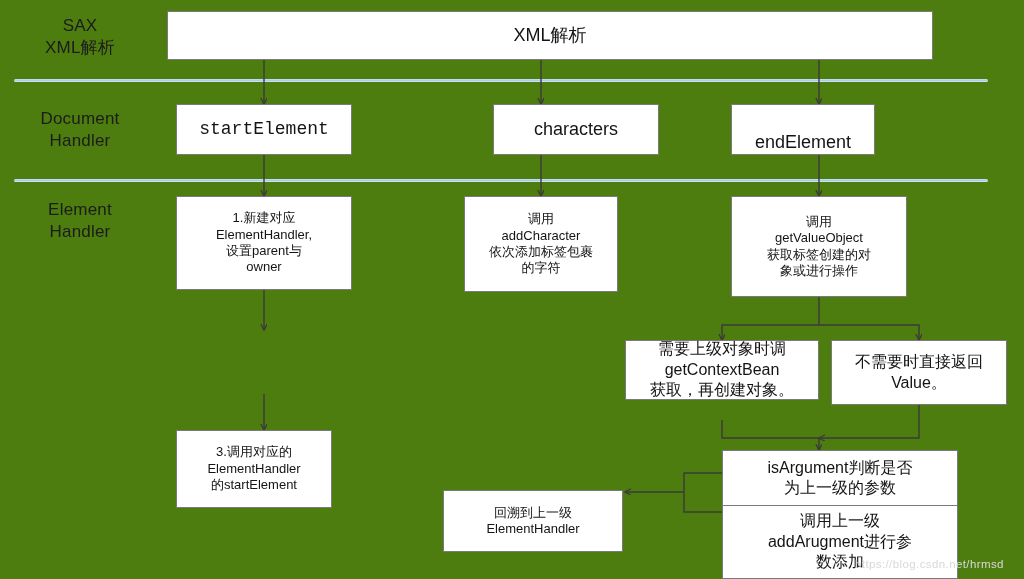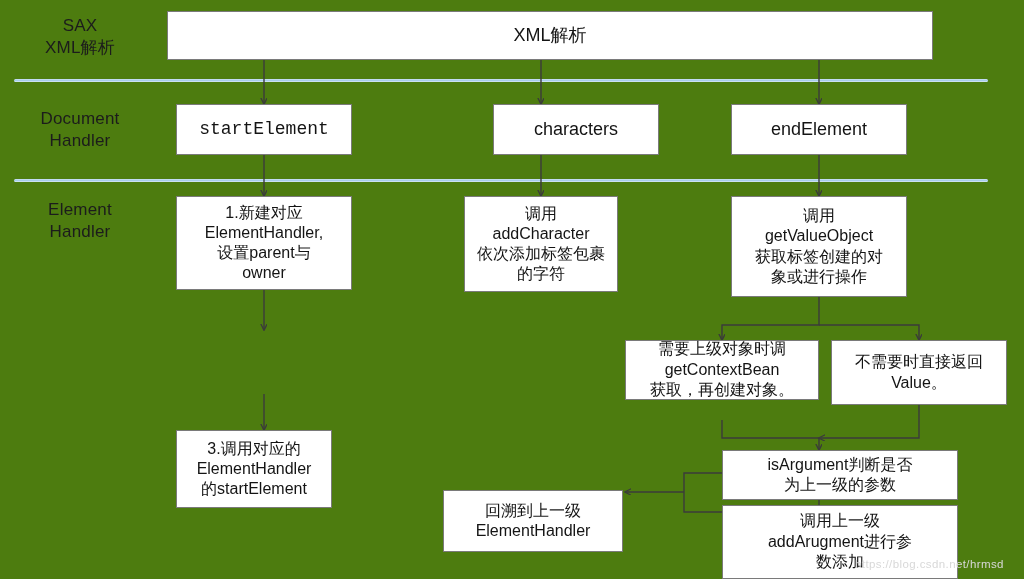--- a/index.html
+++ b/index.html
@@ -40,21 +40,21 @@
     background:#ffffff;
     display:flex;
     align-items:center;
     justify-content:center;
     text-align:center;
     white-space:pre-line;
     color:#141414;
     z-index:3;
   }
   .node.lg{ font-size:18px; line-height:1.30; }
-  .node.sm{ font-size:16px; line-height:1.26; }
+  .node.sm{ font-size:13px; line-height:1.26; }
   .node.wide-txt{ font-size:16px; line-height:1.28; }
   .node .txt{ display:block; padding:0 4px; }
 
   
   #wires{
     position:absolute;
     left:0; top:0;
     width:1024px; height:579px;
     z-index:2;
     pointer-events:none;
@@ -127,21 +127,21 @@
   <div class="node lg" style="left:167px;top:11px;width:766px;height:49px;">
     <span class="txt">XML解析</span>
   </div>
 
   <div class="node lg" style="left:176px;top:104px;width:176px;height:51px;font-family:Liberation Mono, monospace;">
     <span class="txt">startElement</span>
   </div>
   <div class="node lg" style="left:452px;top:104px;width:166px;height:51px;margin-left:41px;">
     <span class="txt">characters</span>
   </div>
-  <div class="node lg" style="left:731px;top:104px;width:176px;height:51px;">
+  <div class="node lg" style="left:731px;top:104px;width:144px;height:51px;align-items:flex-end;">
     <span class="txt">endElement</span>
   </div>
 
   <div class="node sm" style="left:176px;top:196px;width:176px;height:94px;">
     <span class="txt">1.新建对应
 ElementHandler,
 设置parent与
 owner</span>
   </div>
   <div class="node sm" style="left:176px;top:430px;width:156px;height:78px;">
@@ -169,21 +169,21 @@
   </div>
   <div class="node wide-txt" style="left:625px;top:340px;width:194px;height:60px;">
     <span class="txt">需要上级对象时调
 getContextBean
 获取，再创建对象。</span>
   </div>
   <div class="node wide-txt" style="left:831px;top:340px;width:176px;height:65px;">
     <span class="txt">不需要时直接返回
 Value。</span>
   </div>
-  <div class="node wide-txt" style="left:722px;top:450px;width:236px;height:50px;">
+  <div class="node wide-txt" style="left:722px;top:450px;width:236px;height:56px;">
     <span class="txt">isArgument判断是否
 为上一级的参数</span>
   </div>
   <div class="node wide-txt" style="left:722px;top:505px;width:236px;height:74px;">
     <span class="txt">调用上一级
 addArugment进行参
 数添加</span>
   </div>
 
   <div class="watermark" style="left:855px;top:558px;">https://blog.csdn.net/hrmsd</div>

